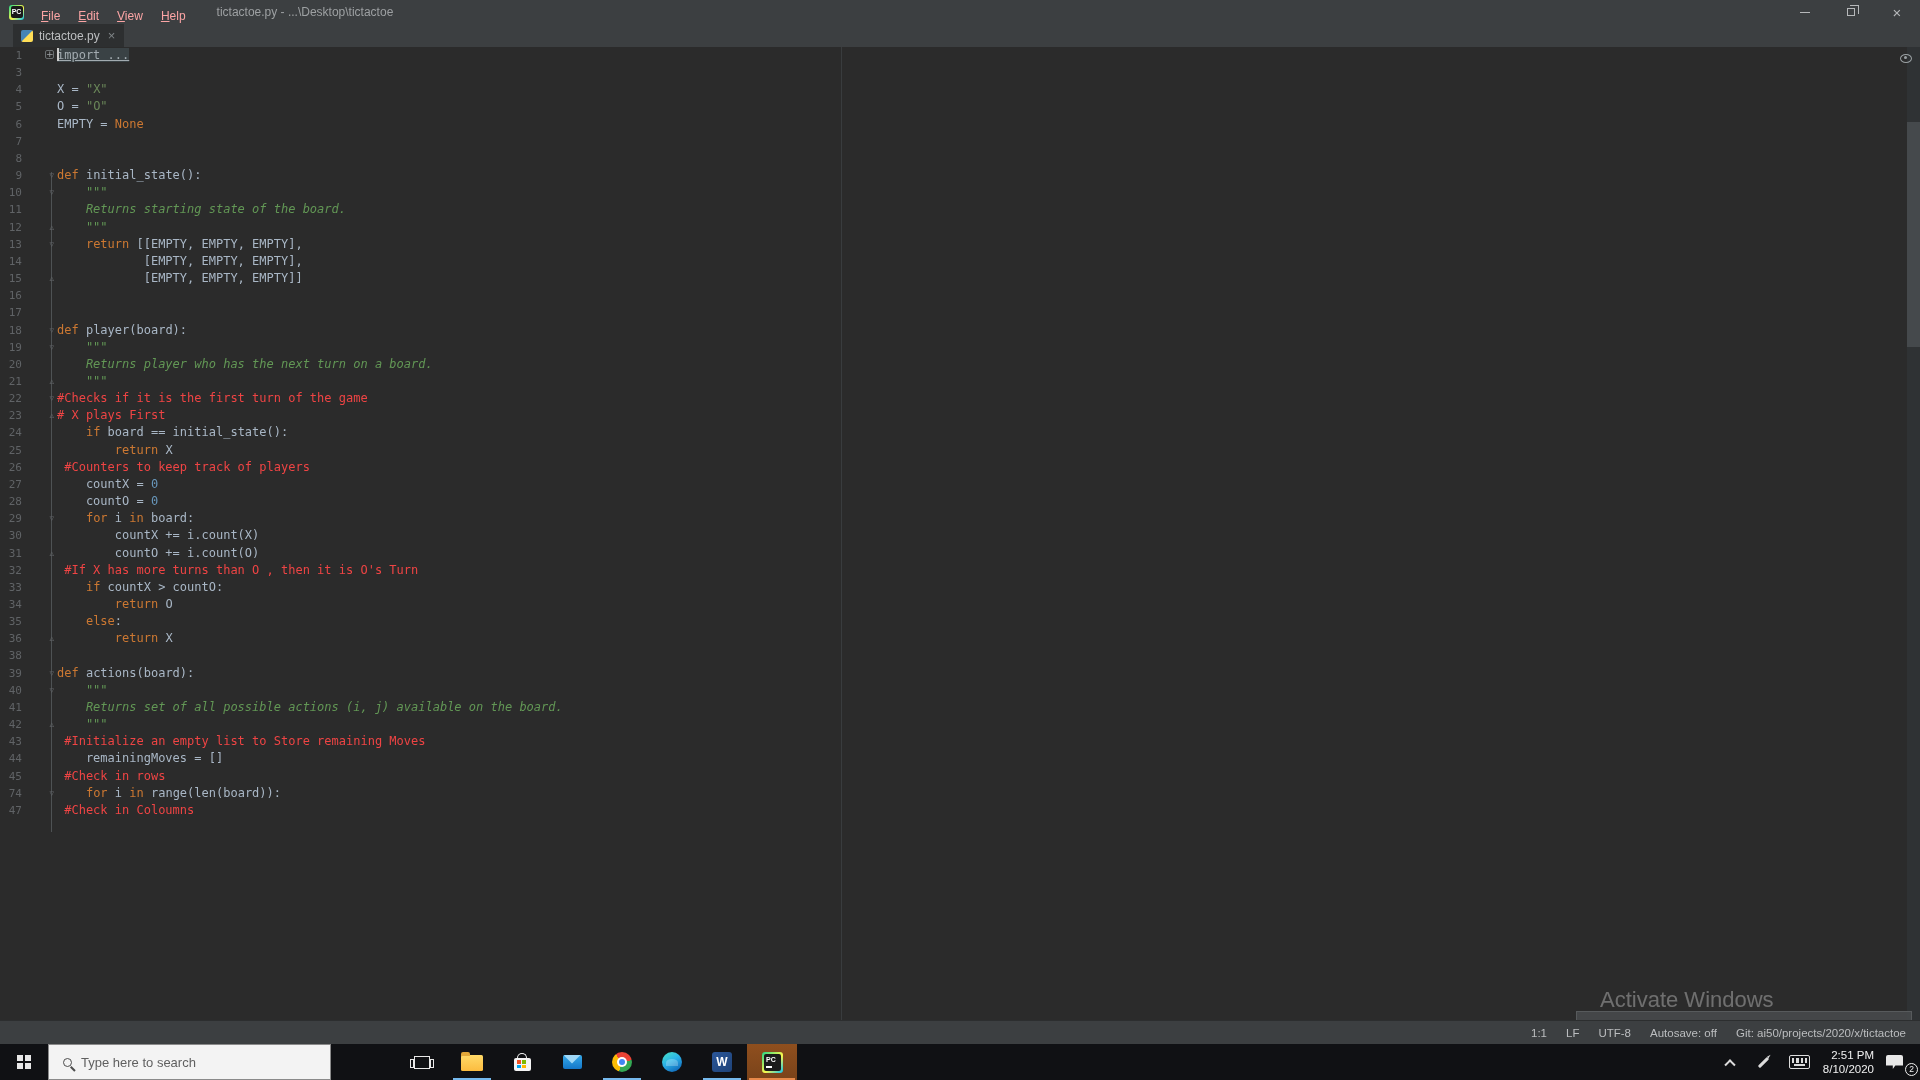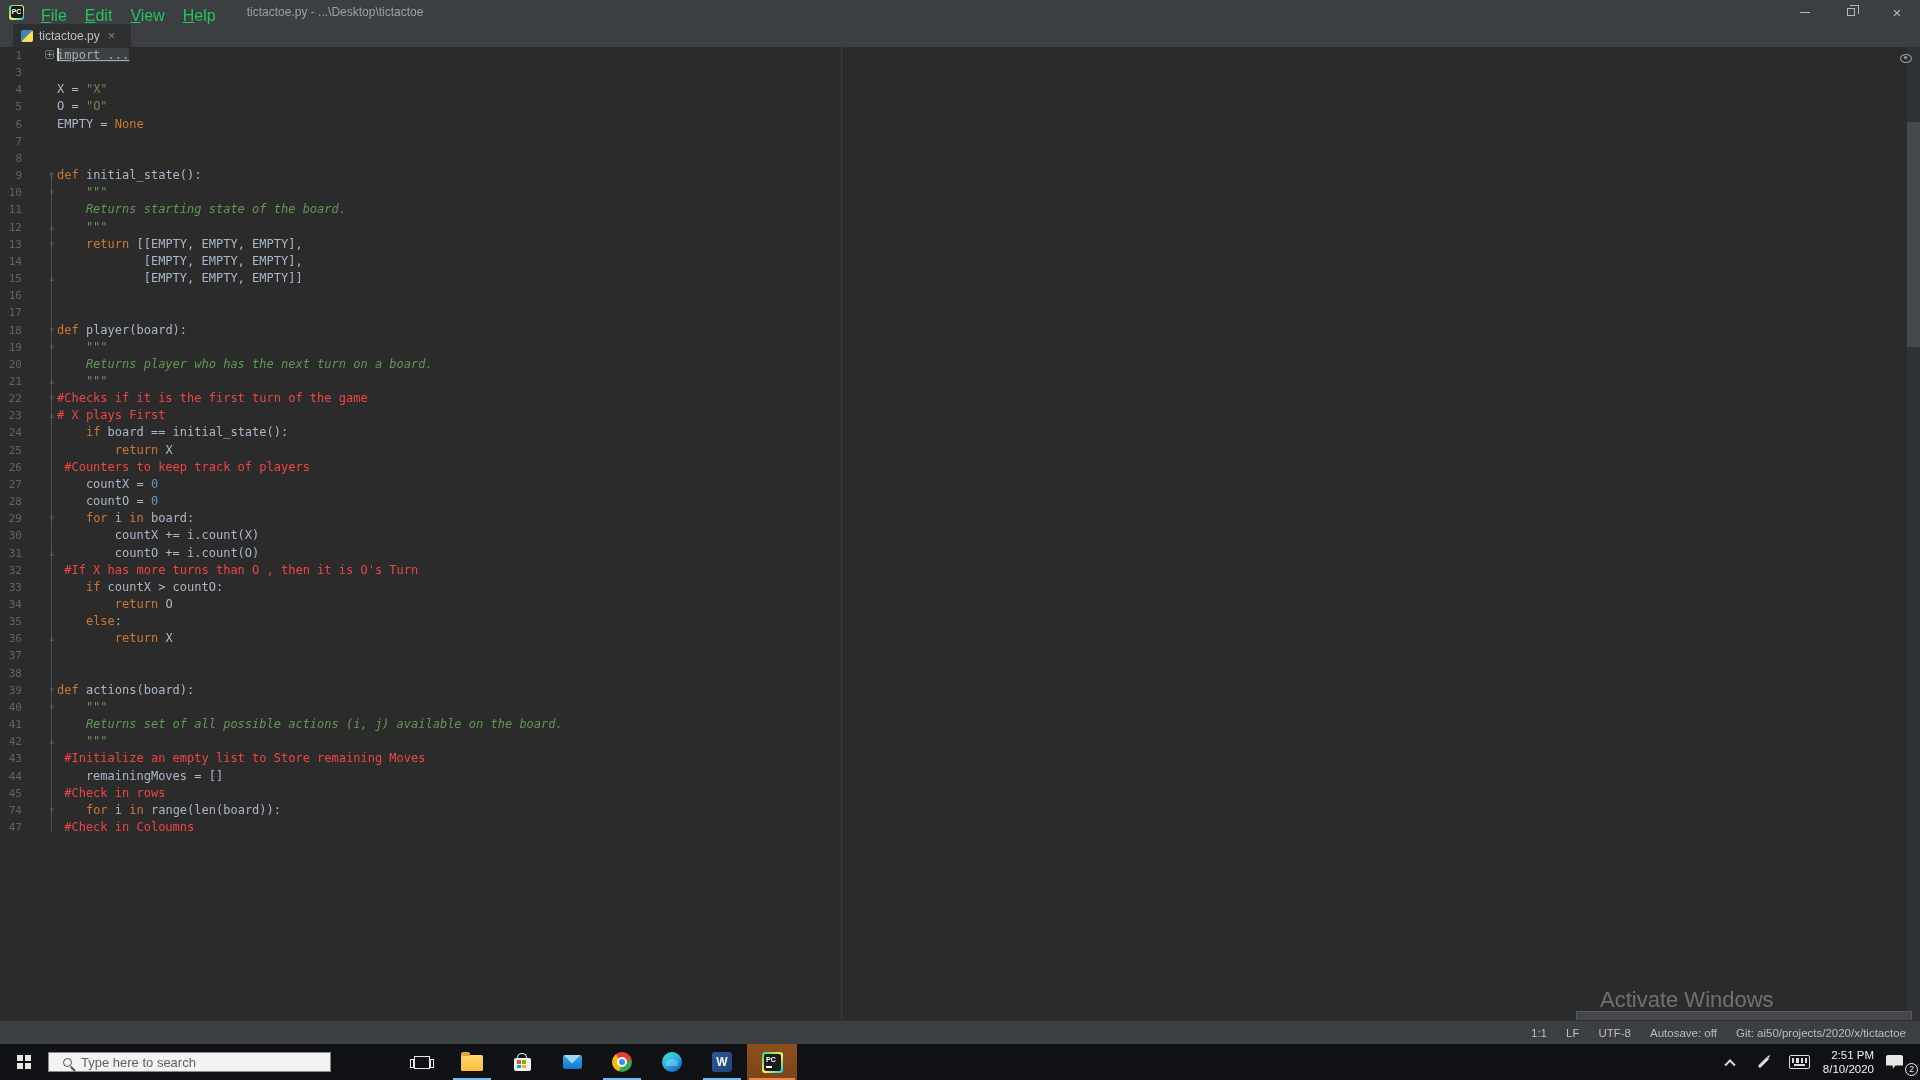--- a/index.html
+++ b/index.html
@@ -8,35 +8,35 @@
 
   
   .titlebar { position:absolute; left:0; top:0; width:1920px; height:24px;
               background:#3c3f41; display:flex; align-items:center; z-index:5; }
   .app-icon { width:15px; height:15px; margin:0 8px 0 9px; border-radius:3px;
               background:linear-gradient(135deg,#21d789,#fcf84a 55%,#07c3f2);
               position:relative; flex:none; }
   .app-icon i { position:absolute; inset:1.5px; background:#1b1b1b; border-radius:2px;
                 font-style:normal; color:#fff; font-size:7px; font-weight:bold;
                 line-height:12px; text-align:center; }
-  .menu-item { color:#22c55e; font-size:16px; padding:0 9px; height:16px; line-height:24px; }
+  .menu-item { color:#fca5a5; font-size:12px; padding:0 9px; height:16px; line-height:24px; }
   .menu-item .u { text-decoration:underline; }
   .win-title { color:#9da0a2; font-size:12px; margin-left:22px; }
   .win-controls { margin-left:auto; display:flex; height:24px; }
   .wc { width:46px; height:24px; display:flex; align-items:center; justify-content:center; color:#b6b8ba; }
   .wc-min i { display:block; width:10px; height:0; border-top:1.6px solid #b6b8ba; }
   .wc-restore i { display:block; width:8px; height:8px; border:1.4px solid #b6b8ba; position:relative; background:#3c3f41; }
   .wc-restore i:before { content:""; position:absolute; left:2px; top:-4px; width:8px; height:8px;
                          border:1.4px solid #b6b8ba; border-bottom:none; border-left:none; }
   .wc-close { font-size:15px; }
 
   
   .tabbar { position:absolute; left:0; top:24px; width:1920px; height:23px; background:#3c3f41; z-index:4; }
   .tab { position:absolute; left:13px; top:0; height:23px; background:#2d2f30;
-         display:flex; align-items:center; padding:0 16px 0 8px; }
+         display:flex; align-items:center; padding:0 9px 0 8px; }
   .py-icon { width:12px; height:12px; border-radius:2px; margin-right:6px; flex:none;
              background:linear-gradient(135deg,#4584b6 0 49%,#ffde57 51% 100%); }
   .tab-label { color:#bcbec0; font-size:12px; }
   .tab-close { color:#7f8487; font-size:13px; margin-left:8px; }
 
   
   .editor { position:absolute; left:0; top:47px; width:1920px; height:973px; background:#2b2b2b; overflow:hidden; }
   .lines { position:absolute; left:0; top:0; width:1910px; }
   .code-row { display:flex; height:17.16px; line-height:17.16px; white-space:pre;
               font-family:"DejaVu Sans Mono","Liberation Mono",monospace; font-size:12px; }
@@ -77,21 +77,21 @@
                border-top:1px solid #2c2e2f; display:flex; align-items:center; z-index:5; }
   .status-right { margin-left:auto; margin-right:14px; display:flex; gap:19px; }
   .status-seg { color:#bbbdbf; font-size:11.5px; }
 
   
   .taskbar { position:absolute; left:0; top:1044px; width:1920px; height:36px; background:#101114;
              display:flex; align-items:center; z-index:6; }
   .start-btn { width:48px; height:36px; display:flex; align-items:center; justify-content:center; flex:none; }
   .win-logo { width:14px; height:14px; display:grid; grid-template-columns:6.4px 6.4px; gap:1.2px; }
   .win-logo i { background:#e8e8e8; }
-  .searchbox { width:283px; height:20px; background:#f3f3f3; border:1px solid #8a8a8a; flex:none;
+  .searchbox { width:283px; height:36px; background:#f3f3f3; border:1px solid #8a8a8a; flex:none;
                display:flex; align-items:center; }
   .mag { width:9px; height:9px; border:1.6px solid #4d4d4d; border-radius:50%; position:relative;
          margin:0 9px 0 14px; flex:none; }
   .mag:before { content:""; position:absolute; width:6px; height:1.6px; background:#4d4d4d;
                 transform:rotate(45deg); left:6px; top:9px; }
   .searchbox input { border:none; outline:none; background:transparent; font-size:13px; color:#3c3c3c;
                      width:220px; font-family:"Liberation Sans",sans-serif; }
   .searchbox input::placeholder { color:#5f5f5f; opacity:1; }
   .task-btn { width:50px; height:36px; display:flex; align-items:center; justify-content:center;
               position:relative; flex:none; }
@@ -214,21 +214,20 @@
       <div class="code-row"><span class="ln">27</span><span class="fold"></span><span class="code"><span class="tk-t">    countX = </span><span class="tk-n2">0</span></span></div>
       <div class="code-row"><span class="ln">28</span><span class="fold"></span><span class="code"><span class="tk-t">    countO = </span><span class="tk-n2">0</span></span></div>
       <div class="code-row"><span class="ln">29</span><span class="fold">▿</span><span class="code"><span class="tk-t">    </span><span class="tk-k">for</span><span class="tk-t"> i </span><span class="tk-k">in</span><span class="tk-t"> board:</span></span></div>
       <div class="code-row"><span class="ln">30</span><span class="fold"></span><span class="code"><span class="tk-t">        countX += i.count(X)</span></span></div>
       <div class="code-row"><span class="ln">31</span><span class="fold">▵</span><span class="code"><span class="tk-t">        countO += i.count(O)</span></span></div>
       <div class="code-row"><span class="ln">32</span><span class="fold"></span><span class="code"><span class="tk-c"> #If X has more turns than O , then it is O's Turn</span></span></div>
       <div class="code-row"><span class="ln">33</span><span class="fold"></span><span class="code"><span class="tk-t">    </span><span class="tk-k">if</span><span class="tk-t"> countX &gt; countO:</span></span></div>
       <div class="code-row"><span class="ln">34</span><span class="fold"></span><span class="code"><span class="tk-t">        </span><span class="tk-k">return</span><span class="tk-t"> O</span></span></div>
       <div class="code-row"><span class="ln">35</span><span class="fold"></span><span class="code"><span class="tk-t">    </span><span class="tk-k">else</span><span class="tk-t">:</span></span></div>
       <div class="code-row"><span class="ln">36</span><span class="fold">▵</span><span class="code"><span class="tk-t">        </span><span class="tk-k">return</span><span class="tk-t"> X</span></span></div>
-      <div class="code-row"><span class="ln">37</span><span class="fold"></span><span class="code"></span></div>
       <div class="code-row"><span class="ln">38</span><span class="fold"></span><span class="code"></span></div>
       <div class="code-row"><span class="ln">39</span><span class="fold">▿</span><span class="code"><span class="tk-k">def</span><span class="tk-t"> actions(board):</span></span></div>
       <div class="code-row"><span class="ln">40</span><span class="fold">▿</span><span class="code"><span class="tk-d">    """</span></span></div>
       <div class="code-row"><span class="ln">41</span><span class="fold"></span><span class="code"><span class="tk-d">    Returns set of all possible actions (i, j) available on the board.</span></span></div>
       <div class="code-row"><span class="ln">42</span><span class="fold">▵</span><span class="code"><span class="tk-d">    """</span></span></div>
       <div class="code-row"><span class="ln">43</span><span class="fold"></span><span class="code"><span class="tk-c"> #Initialize an empty list to Store remaining Moves</span></span></div>
       <div class="code-row"><span class="ln">44</span><span class="fold"></span><span class="code"><span class="tk-t">    remainingMoves = []</span></span></div>
       <div class="code-row"><span class="ln">45</span><span class="fold"></span><span class="code"><span class="tk-c"> #Check in rows</span></span></div>
       <div class="code-row"><span class="ln">74</span><span class="fold">▿</span><span class="code"><span class="tk-t">    </span><span class="tk-k">for</span><span class="tk-t"> i </span><span class="tk-k">in</span><span class="tk-t"> range(len(board)):</span></span></div>
       <div class="code-row"><span class="ln">47</span><span class="fold"></span><span class="code"><span class="tk-c"> #Check in Coloumns</span></span></div>

